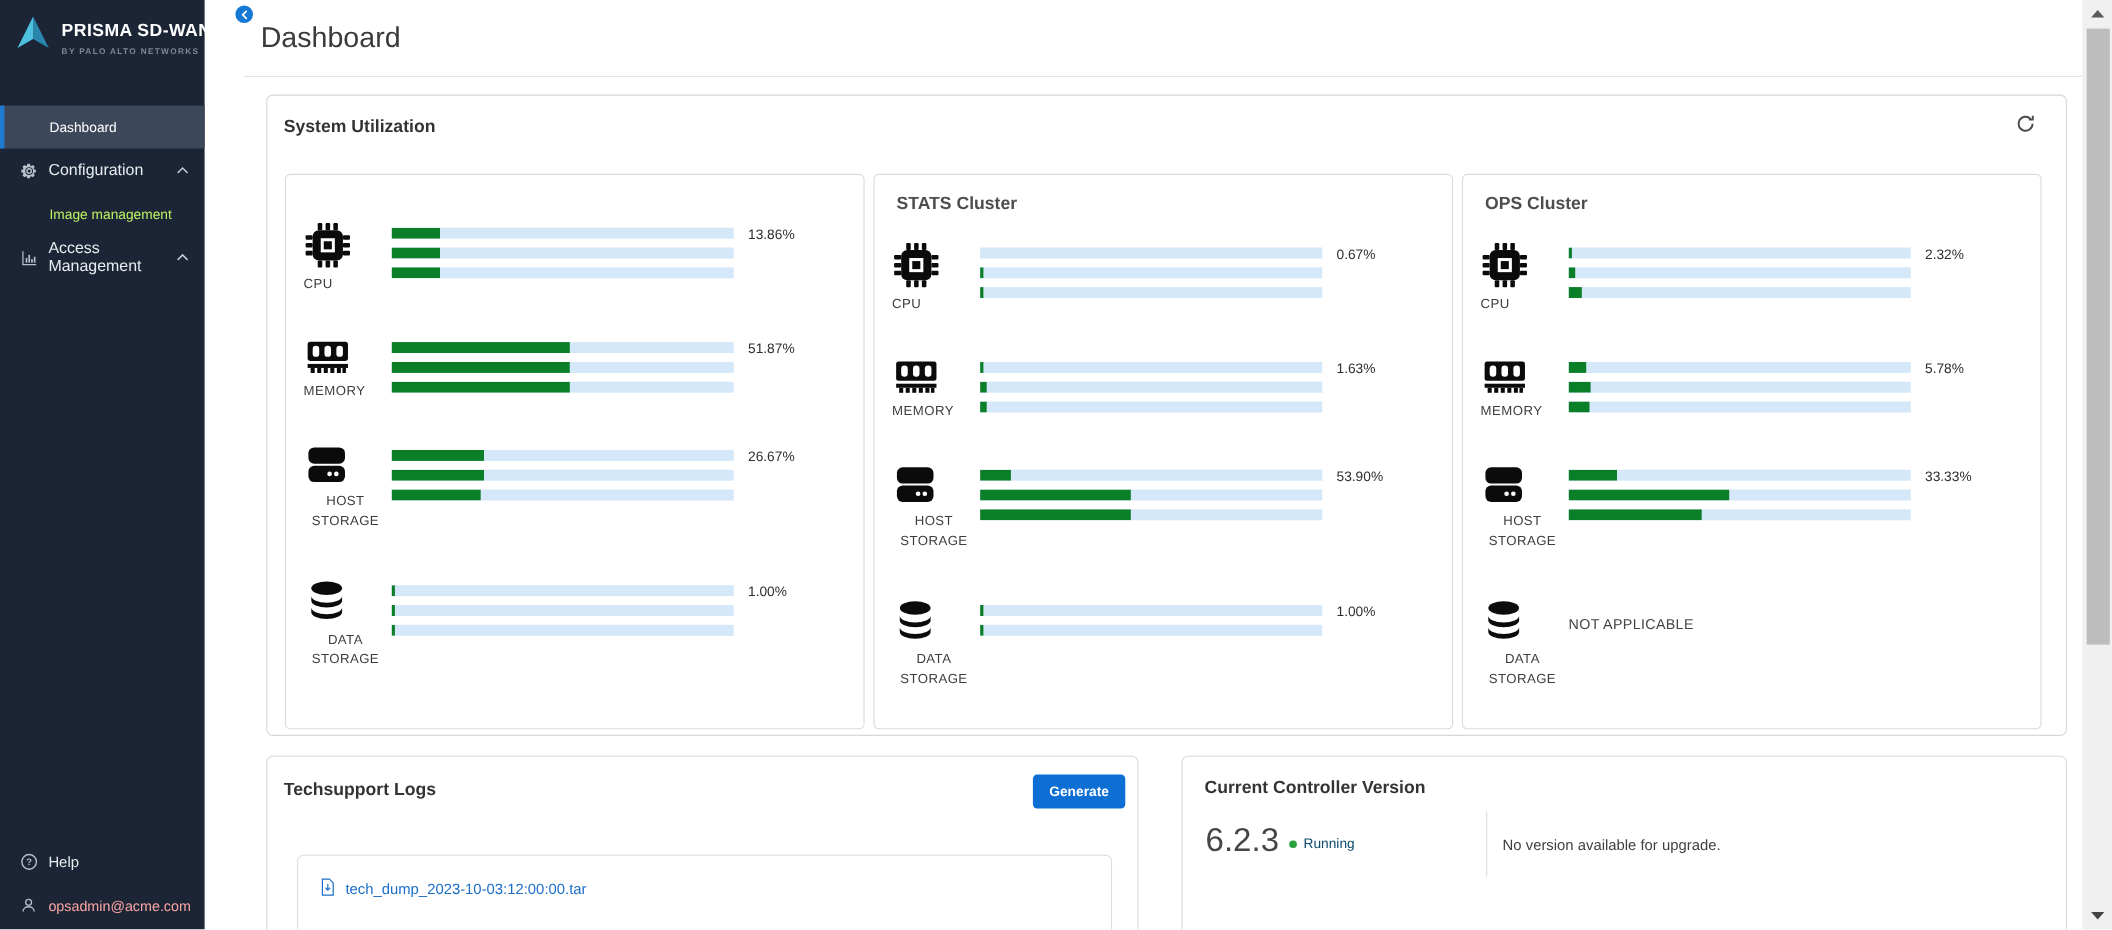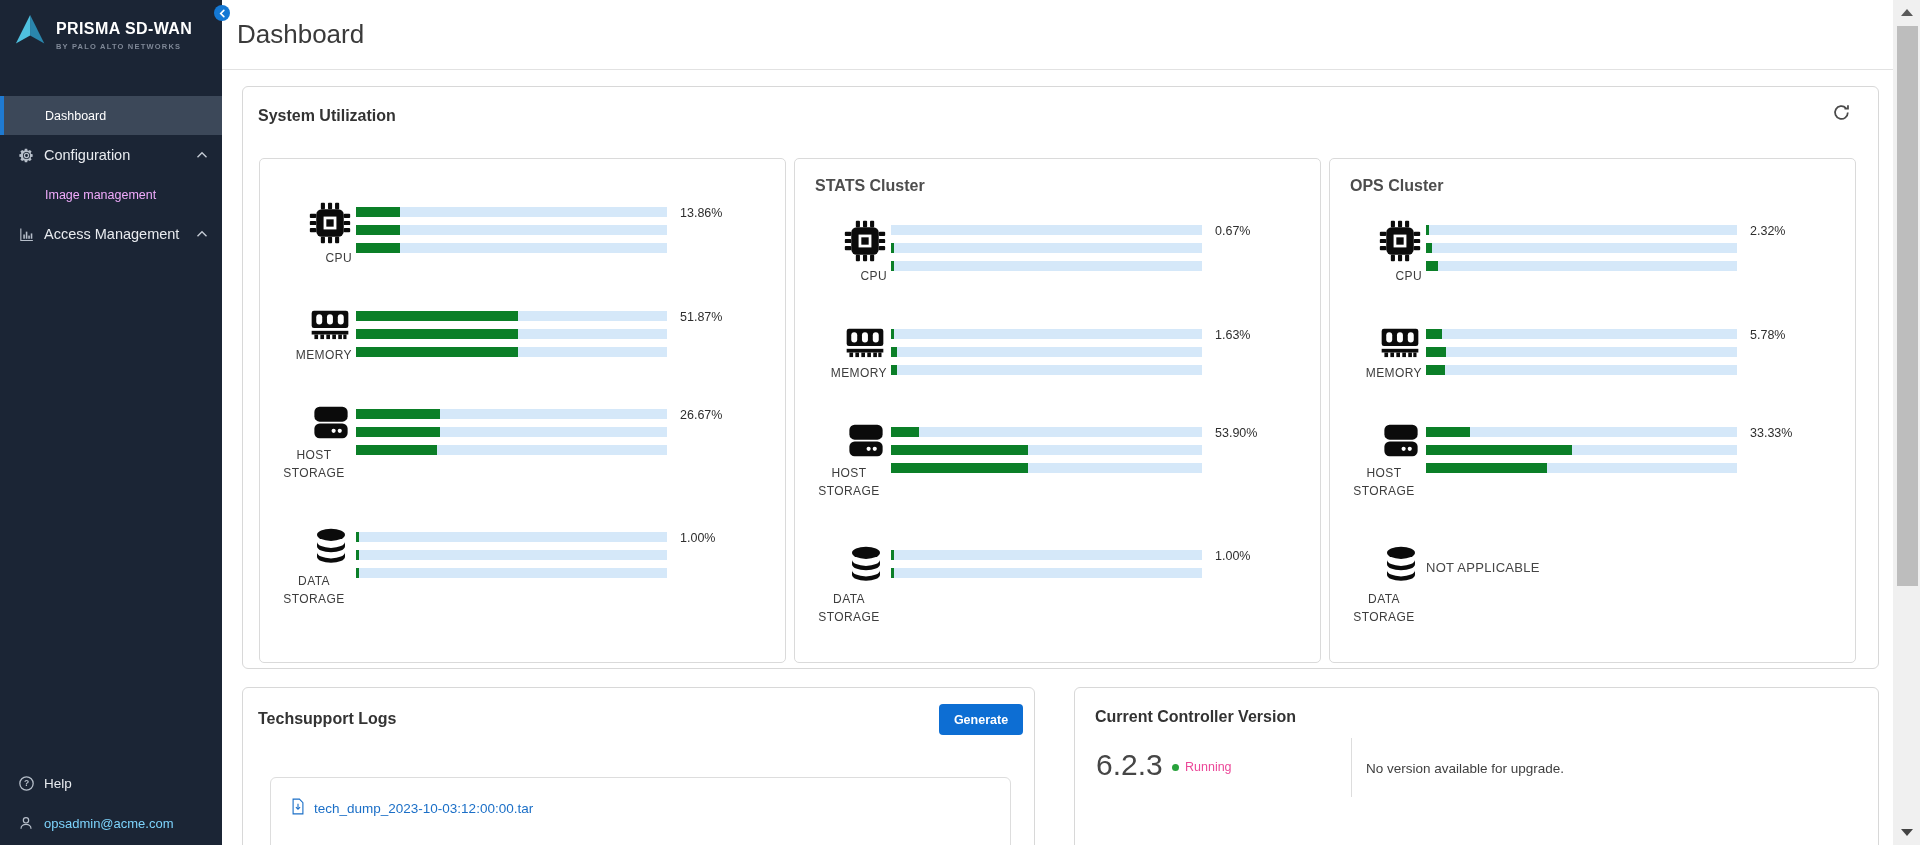--- a/index.html
+++ b/index.html
@@ -1,33 +1,33 @@
 <!DOCTYPE html>
 <html><head>
 <meta charset="utf-8">
 <style>
   * { margin:0; padding:0; box-sizing:border-box; }
   body { font-family:"Liberation Sans", sans-serif; background:#fff; }
   .screen { position:relative; width:1920px; height:845px; overflow:hidden; background:#fff; }
 
   
-  .sidebar { position:absolute; left:0; top:0; width:222px; height:845px; background:#1b2535; z-index:2; }
+  .sidebar { position:absolute; left:0; top:0; width:186px; height:845px; background:#1b2535; z-index:2; }
   .logo { display:flex; align-items:flex-start; gap:9px; padding:14px 0 0 15px; height:62px; }
   .logo-text { padding-top:6px; }
   .logo-title { color:#fff; font-size:16px; font-weight:bold; letter-spacing:0.4px; white-space:nowrap; }
   .logo-sub { color:#7f8897; font-size:7.5px; font-weight:bold; letter-spacing:1.2px; margin-top:4px; white-space:nowrap; }
   .side-nav { margin-top:34px; }
   .nav-item { height:40px; display:flex; align-items:center; padding:0 14px 0 17px; color:#e8ebef; font-size:14.5px; cursor:pointer; }
   .nav-item .icon { width:18px; margin-right:9px; color:#b7bfca; display:flex; align-items:center; justify-content:center; flex:none; }
   .nav-item .chev { margin-left:auto; color:#c6cdd6; display:flex; }
-  .nav-item.sub { padding-left:45px; font-size:12.5px; color:#f0abfc; height:39px; }
+  .nav-item.sub { padding-left:45px; font-size:12.5px; color:#bef264; height:39px; }
   .nav-item.selected { background:#3c4859; border-left:4px solid #1f7ad1; padding-left:41px; color:#fff; }
   .side-footer { position:absolute; left:0; bottom:2px; width:100%; }
   .side-footer .nav-item { font-size:13.5px; }
-  .side-footer .nav-item:last-child { font-size:13px; color:#7dd3fc; }
+  .side-footer .nav-item:last-child { font-size:13px; color:#fca5a5; }
 
   
   .collapse-btn { position:absolute; left:214px; top:5px; width:16px; height:16px; border-radius:50%;
     background:#1478d4; border:none; display:flex; align-items:center; justify-content:center; z-index:5; cursor:pointer; }
 
   
   .topbar { position:absolute; left:222px; top:0; width:1671px; height:70px; background:#fff; border-bottom:1px solid #e2e2e2; }
   .page-title { position:absolute; left:15px; top:0; line-height:68px; font-size:26px; font-weight:400; color:#3a3a3a; }
 
   
@@ -37,21 +37,21 @@
   .su-panel { left:242px; top:86px; width:1637px; height:583px; }
   .su-panel h2 { left:15px; top:20px; }
   .refresh-btn { position:absolute; right:26px; top:15px; background:none; border:none; cursor:pointer; }
 
   .cluster-row { position:absolute; left:16px; top:71px; display:flex; gap:8px; }
   .cluster-card { width:527px; height:505px; border:1px solid #dadada; border-radius:5px; padding:18px 0 0 16px; background:#fff; }
   .c-title { font-size:16px; font-weight:600; color:#4d4d4d; margin-left:4px; }
   .metric-row { display:flex; align-items:flex-start; margin-top:38px; }
   .metric-row.first { margin-top:24px; }
   .metric-row.last { margin-top:44px; }
-  .m-icon-col { width:76px; display:flex; flex-direction:column; align-items:flex-end; flex:none; }
+  .m-icon-col { width:76px; display:flex; flex-direction:column; align-items:flex-start; flex:none; }
   .m-icon { display:flex; color:#0b0b0b; }
   .m-label { font-size:12px; color:#3d3d3d; letter-spacing:0.4px; text-align:center; margin-top:4px; line-height:18px; }
   .m-bars { width:311px; padding-top:6px; margin-left:4px; flex:none; }
   .m-track { height:10px; background:#d5e8f9; margin-bottom:8px; position:relative; overflow:hidden; }
   .m-fill { position:absolute; left:0; top:0; bottom:0; background:#0b7f28; }
   .m-pct { margin-left:13px; padding-top:5px; font-size:12.5px; color:#2e2e2e; white-space:nowrap; }
   .m-na { margin-left:4px; padding-top:16px; font-size:13px; color:#454545; letter-spacing:0.3px; }
 
   .ts-panel { left:242px; top:687px; width:793px; height:175px; }
   .ts-panel h2 { left:15px; top:22px; }
@@ -537,21 +537,21 @@
           </svg>
         </span>
         <span>tech_dump_2023-10-03:12:00:00.tar</span>
       </a>
     </div>
   </section>
 
   <section class="panel cv-panel">
     <h2>Current Controller Version</h2>
     <div class="version">6.2.3</div>
-    <div class="status" style="color: #ec4899;">
+    <div class="status" style="color: #0c4a6e;">
       <span class="dot" style="background: rgb(40, 162, 60);"></span>
       <span>Running</span>
     </div>
     <div class="vdiv"></div>
     <div class="note">No version available for upgrade.</div>
   </section>
 
   <div class="scrollbar">
     <div class="sb-up"></div>
     <div class="sb-thumb"></div>

